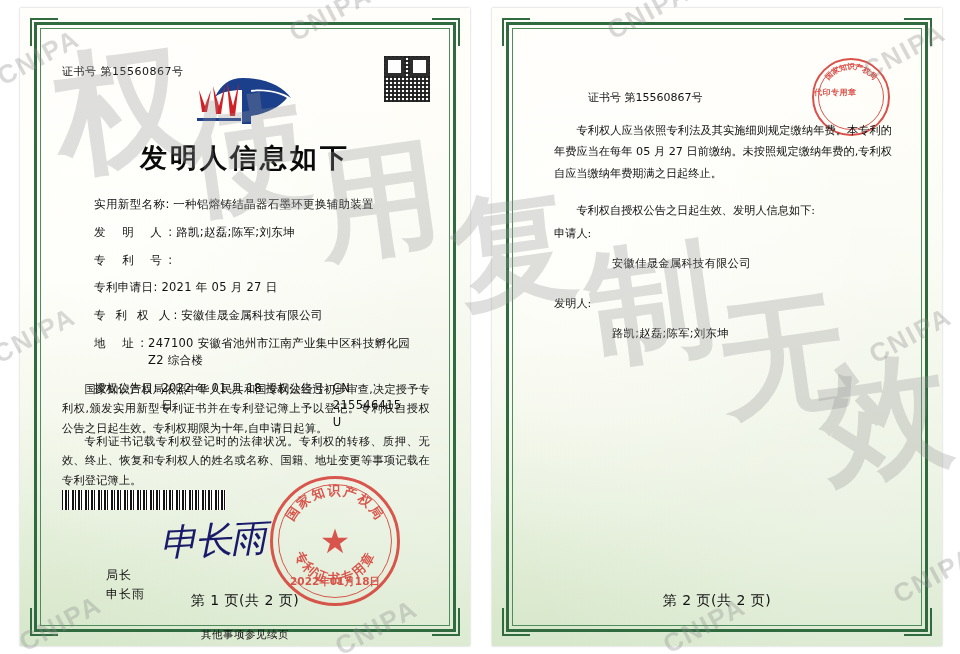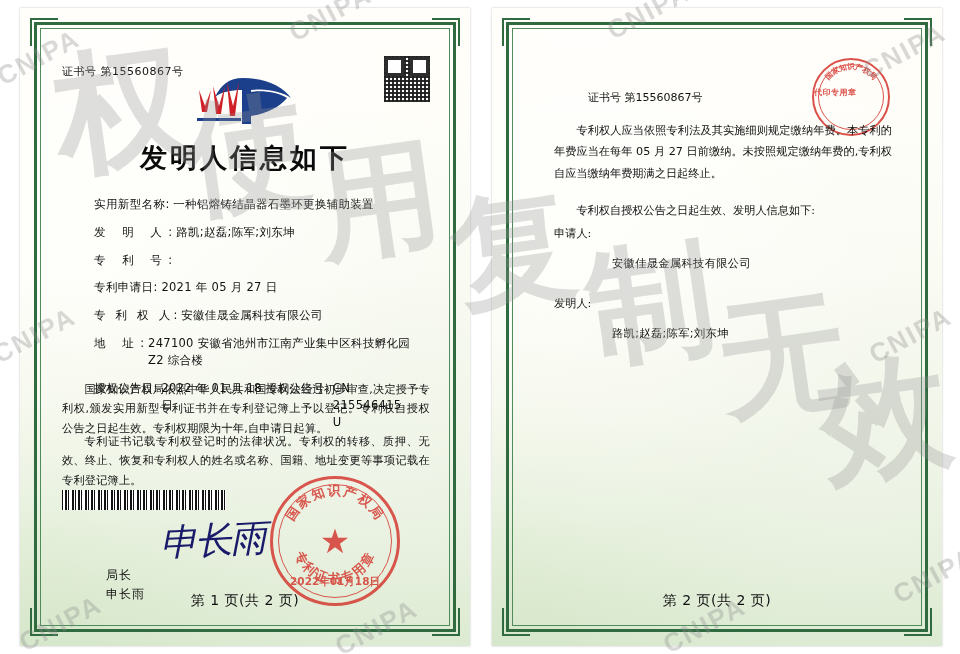--- a/index.html
+++ b/index.html
@@ -477,20 +477,21 @@
         </text>
         <text>
           <textPath href="#arcBot" startOffset="50%" text-anchor="middle">专利证书专用章</textPath>
         </text>
       </svg>
       <div class="seal-star">★</div>
       <div class="seal-date">2022年01月18日</div>
     </div>
 
     <div class="page-footer">第 1 页(共 2 页)</div>
+    <div class="below-note">其他事项参见续页</div>
   </div>
 
   <div class="page" id="page-right">
     <div class="paper-tint"></div>
     <div class="paper-noise"></div>
 
     <div class="border-outer"></div>
     <div class="border-inner"></div>
     <div class="corner tl"></div>
     <div class="corner tr"></div>

